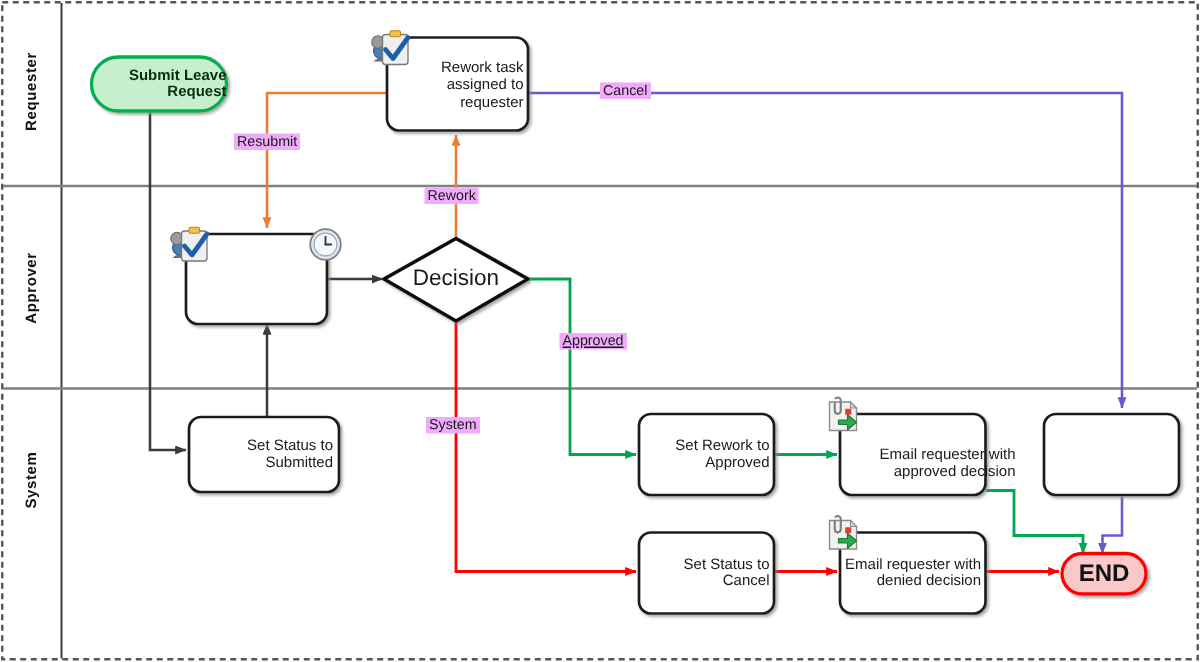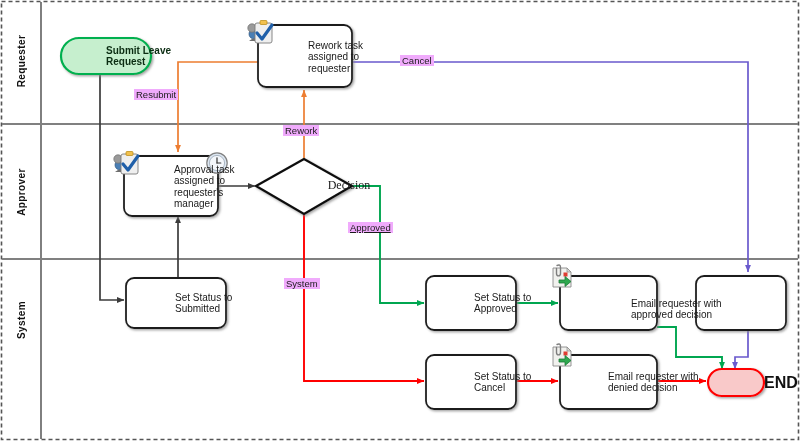--- a/index.html
+++ b/index.html
@@ -2,26 +2,25 @@
 <html><head>
 <meta charset="utf-8">
 <style>
   html,body{margin:0;padding:0;background:#ffffff;}
   body{font-family:"Liberation Sans", sans-serif;}
   #canvas{position:relative;width:800px;height:441px;background:#fff;overflow:hidden;}
   #svgroot{position:absolute;left:0;top:0;width:800px;height:441px;}
   .nodelabel{
     position:absolute;
     display:flex;align-items:center;justify-content:center;
-    text-align:left;
+    text-align:right;
     font-family:"Liberation Sans", sans-serif;
     color:#1a1a1a;
     pointer-events:none;
     line-height:1.12;
-    padding-left:45px;
   }
   .lane-title{
     position:absolute;
     font-family:"Liberation Sans", sans-serif;
     font-weight:bold;
     font-size:10px;
     color:#111;
     letter-spacing:0.4px;
     transform-origin:center center;
     display:flex;align-items:center;justify-content:center;
@@ -32,21 +31,21 @@
     font-family:"Liberation Sans", sans-serif;
     font-size:9.5px;
     color:#1a1a1a;
     background:#f0abfc;
     padding:0 2px;
     white-space:nowrap;
   }
   .task-text{font-size:10px;}
   .start-text{font-size:10px;font-weight:bold;color:#0b2d12;}
   .end-text{font-size:16px;font-weight:bold;color:#111;}
-  .gw-text{font-size:12px;font-family:Liberation Serif, serif;}
+  .gw-text{font-size:15px;}
 </style>
 </head>
 <body>
 
 <div id="canvas">
 
   <svg id="svgroot" viewBox="0 0 800 441" xmlns="http://www.w3.org/2000/svg">
     <defs>
       <marker id="ah-dark" markerWidth="9" markerHeight="9" refX="7.2" refY="3" orient="auto" markerUnits="userSpaceOnUse">
         <path d="M0,0 L7.5,3 L0,6 z" fill="#3b3b3b"></path>
@@ -167,40 +166,39 @@
   </svg>
 
   <div class="lane-title" style="left:-21px;top:54px;width:84px;height:14px;transform:rotate(-90deg);">Requester</div>
   <div class="lane-title" style="left:-21px;top:185px;width:84px;height:14px;transform:rotate(-90deg);">Approver</div>
   <div class="lane-title" style="left:-21px;top:313px;width:84px;height:14px;transform:rotate(-90deg);">System</div>
 
   <div class="nodelabel start-text" style="left:61px;top:38px;width:90px;height:36px;">Submit Leave Request</div>
 
   <div class="nodelabel task-text" style="left:263px;top:29px;width:86px;height:56px;">Rework task assigned to requester</div>
 
-  <div class="nodelabel task-text" style="left:129px;top:159px;width:86px;height:55px;">Approval task assigned to requester's manager</div>
 
   <div class="nodelabel gw-text" style="left:274px;top:176px;width:60px;height:20px;">Decision</div>
 
   <div class="nodelabel task-text" style="left:130px;top:280px;width:92px;height:46px;">Set Status to Submitted</div>
 
-  <div class="nodelabel task-text" style="left:429px;top:278px;width:84px;height:50px;">Set Status to Approved</div>
+  <div class="nodelabel task-text" style="left:429px;top:278px;width:84px;height:50px;">Set Rework to Approved</div>
 
   <div class="nodelabel task-text" style="left:563px;top:278px;width:91px;height:62px;margin-left:23px;">Email requester with approved decision</div>
 
 
   <div class="nodelabel task-text" style="left:429px;top:357px;width:84px;height:50px;">Set Status to Cancel</div>
 
   <div class="nodelabel task-text" style="left:563px;top:357px;width:91px;height:50px;">Email requester with denied decision</div>
 
   <div class="nodelabel end-text" style="left:708px;top:369px;width:56px;height:27px;">END</div>
 
-  <div class="edge-label" style="left:134px;top:89px;">Resubmit</div>
+  <div class="edge-label" style="left:156px;top:89px;">Resubmit</div>
 
   <div class="edge-label" style="left:400px;top:55px;">Cancel</div>
 
   <div class="edge-label" style="left:283px;top:125px;">Rework</div>
 
-  <div class="edge-label" style="left:348px;top:222px;text-decoration:underline;">Approved</div>
+  <div class="edge-label" style="left:373px;top:222px;text-decoration:underline;">Approved</div>
 
   <div class="edge-label" style="left:284px;top:278px;">System</div>
 
 </div>
 
 </body></html>

